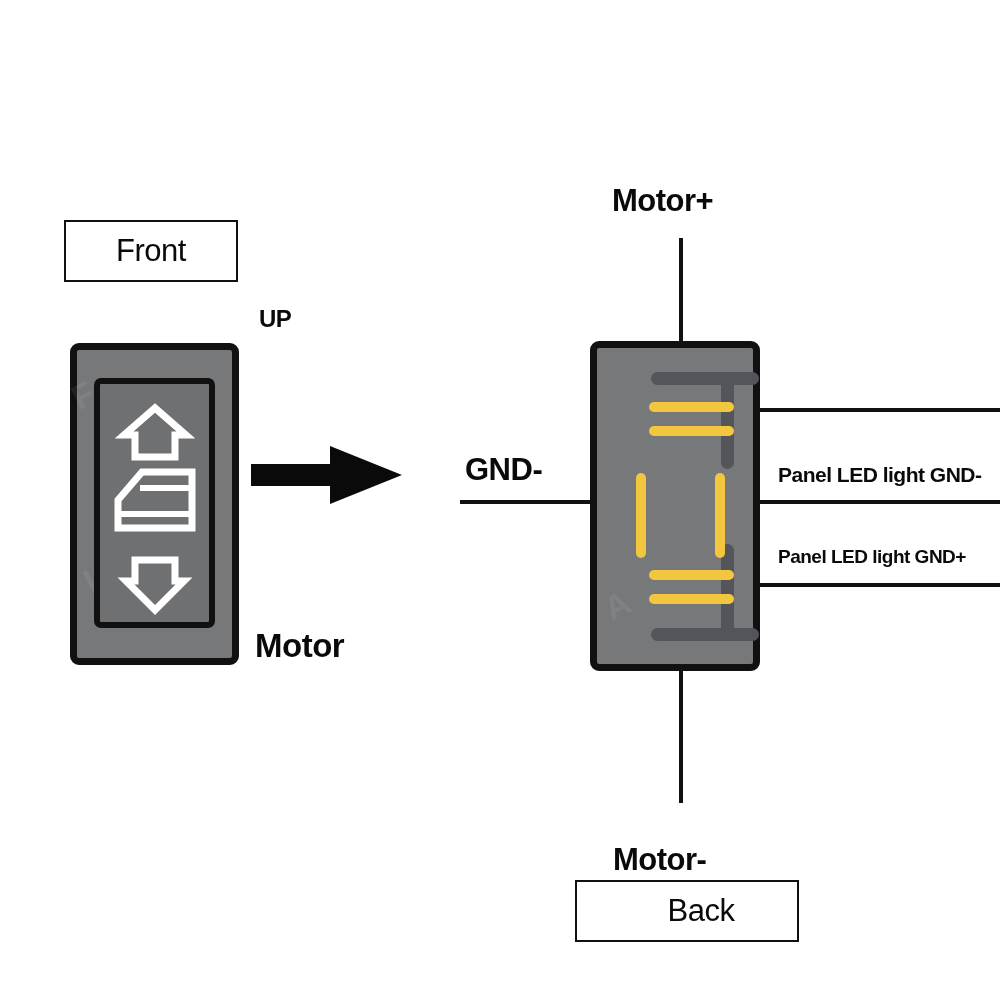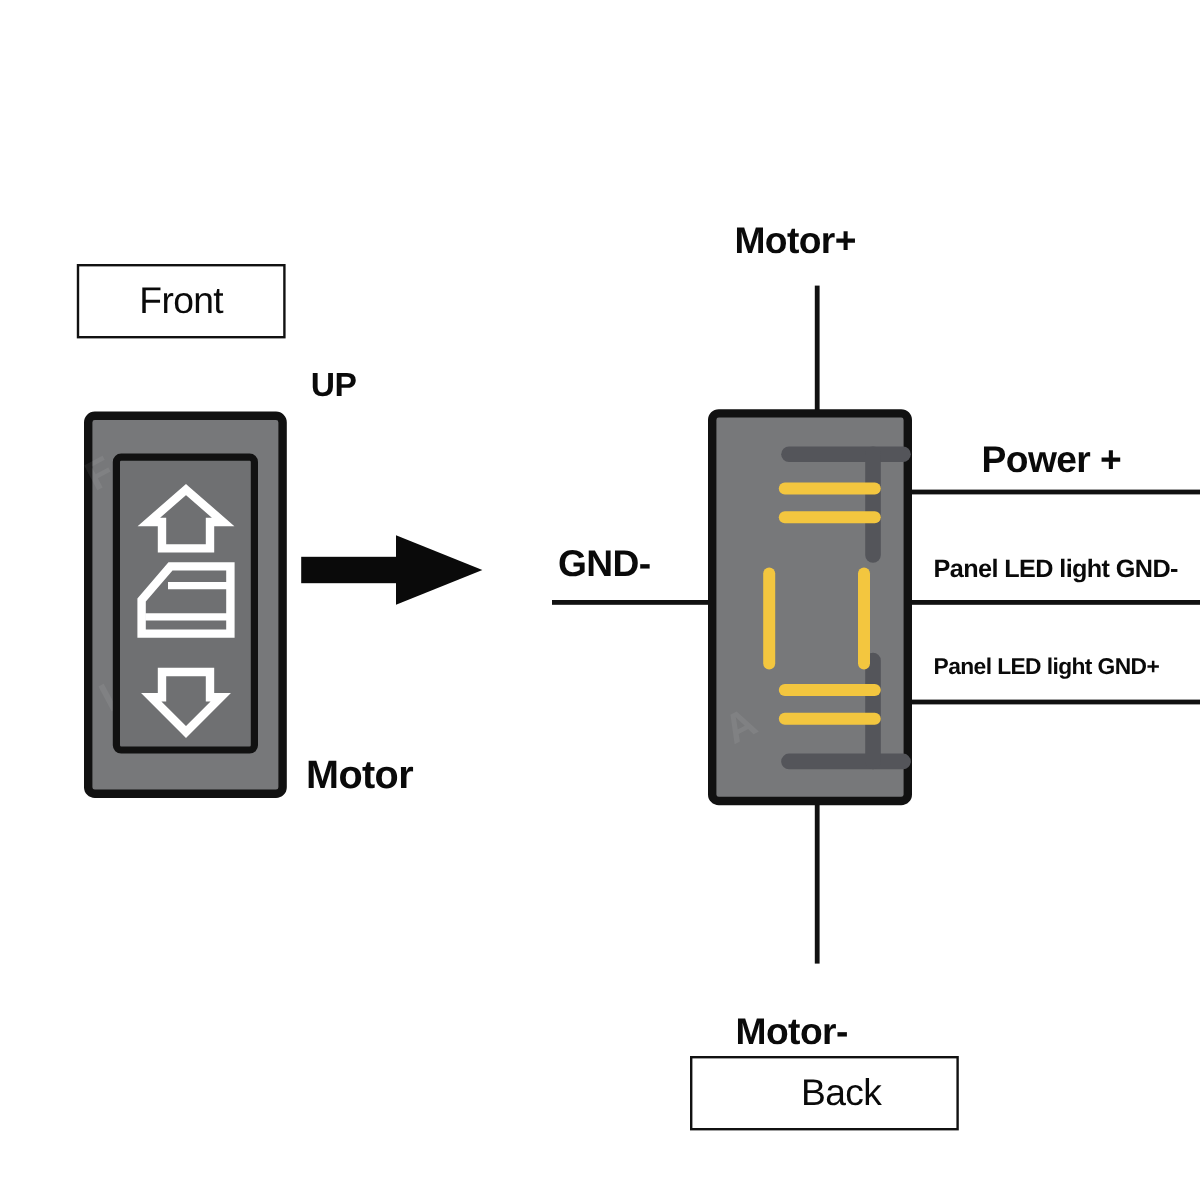--- a/index.html
+++ b/index.html
@@ -111,21 +111,21 @@
 </style>
 </head>
 <body>
 
 <div id="canvas">
 
   <div class="box-label" style="left:64px; top:220px; width:170px; height:58px; font-size:31px;">
     <span>Front</span>
   </div>
 
-  <div class="lbl" style="left:259px; top:305px; font-size:28px;">UP</div>
+  <div class="lbl" style="left:259px; top:305px; font-size:24px;">UP</div>
 
   <div class="lbl" style="left:255px; top:627px; font-size:33px;">Motor</div>
 
   <div class="switch-body" style="left:70px; top:343px; width:169px; height:322px;">
 
     <div class="wm" style="left:-4px; top:26px;">F</div>
     <div class="wm" style="left:84px; top:140px;">E</div>
     <div class="wm" style="left:8px; top:210px;">L</div>
 
     <div class="rocker-inner" style="left:17px; top:28px; width:121px; height:250px;">
@@ -154,21 +154,20 @@
 
   <div>
     <div class="arrow-shaft" style="left:251px; top:464px; width:80px; height:22px;"></div>
     <div class="arrow-head" style="left:330px; top:446px;"></div>
   </div>
 
   <div class="lbl" style="left:612px; top:183px; font-size:31px;">Motor+</div>
 
   <div class="vline" style="left:679px; top:238px; height:165px;"></div>
 
-  <div class="lbl" style="left:818px; top:365px; font-size:31px;">Power +</div>
 
   <div class="hline" style="left:700px; top:408px; width:300px;"></div>
 
   <div class="lbl" style="left:465px; top:452px; font-size:31px;">GND-</div>
 
   <div class="hline" style="left:460px; top:500px; width:185px;"></div>
 
   <div class="lbl" style="left:778px; top:463px; font-size:21px;">Panel LED light GND-</div>
 
   <div class="hline" style="left:738px; top:500px; width:262px;"></div>

